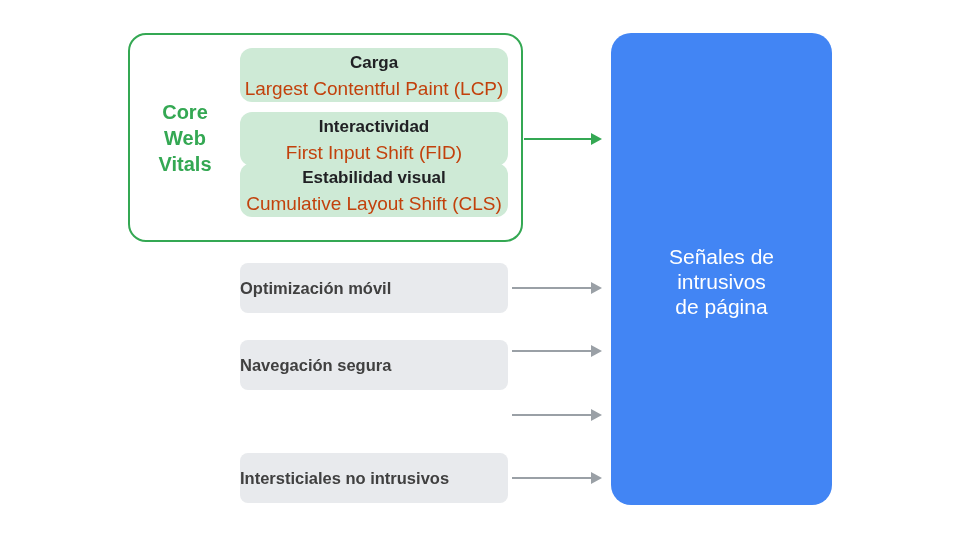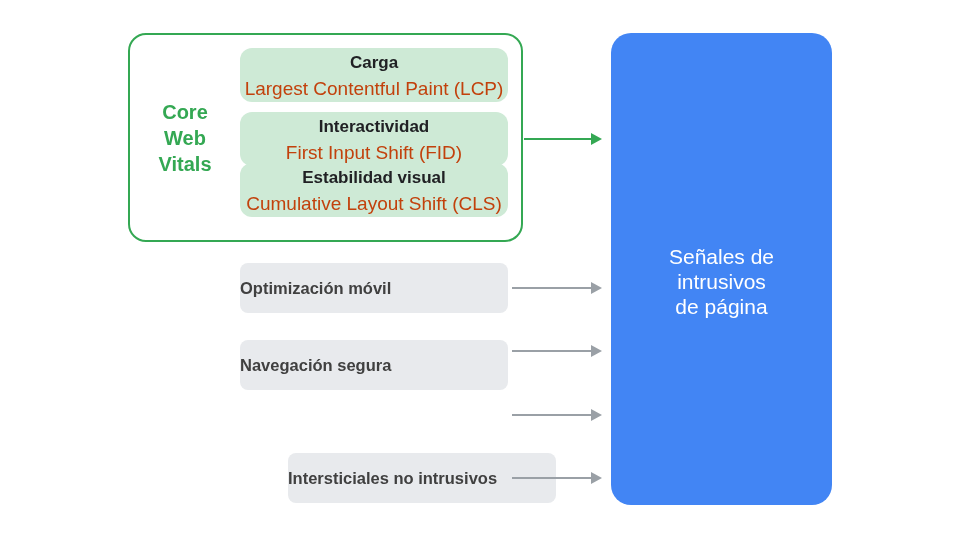--- a/index.html
+++ b/index.html
@@ -84,21 +84,21 @@
     display: flex;
     align-items: center;
     justify-content: flex-start;
     font-size: 16.5px;
     font-weight: 700;
     color: #404040;
   }
   .pill-gray.g1 { top: 263px; }
   .pill-gray.g2 { top: 312px; margin-top: 28px; }
   .pill-gray.g3 { top: 390px; }
-  .pill-gray.g4 { top: 453px; margin-left: 48px; }
+  .pill-gray.g4 { top: 453px; }
 
   
   .blue-box {
     position: absolute;
     left: 611px;
     top: 33px;
     width: 221px;
     height: 472px;
     background: #4285F4;
     border-radius: 20px;

